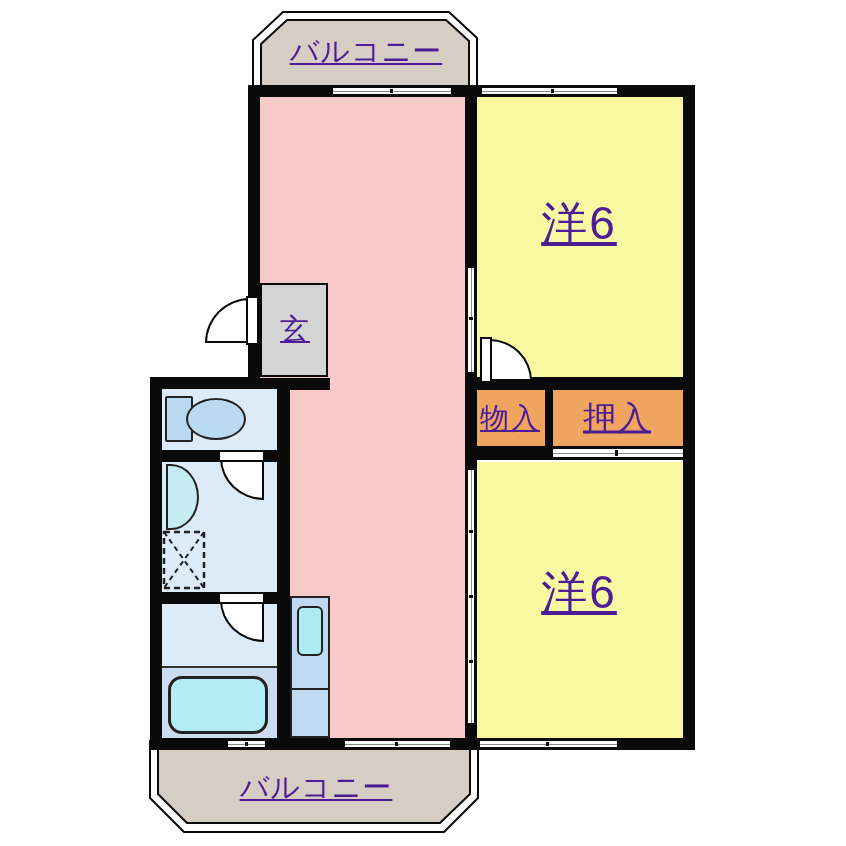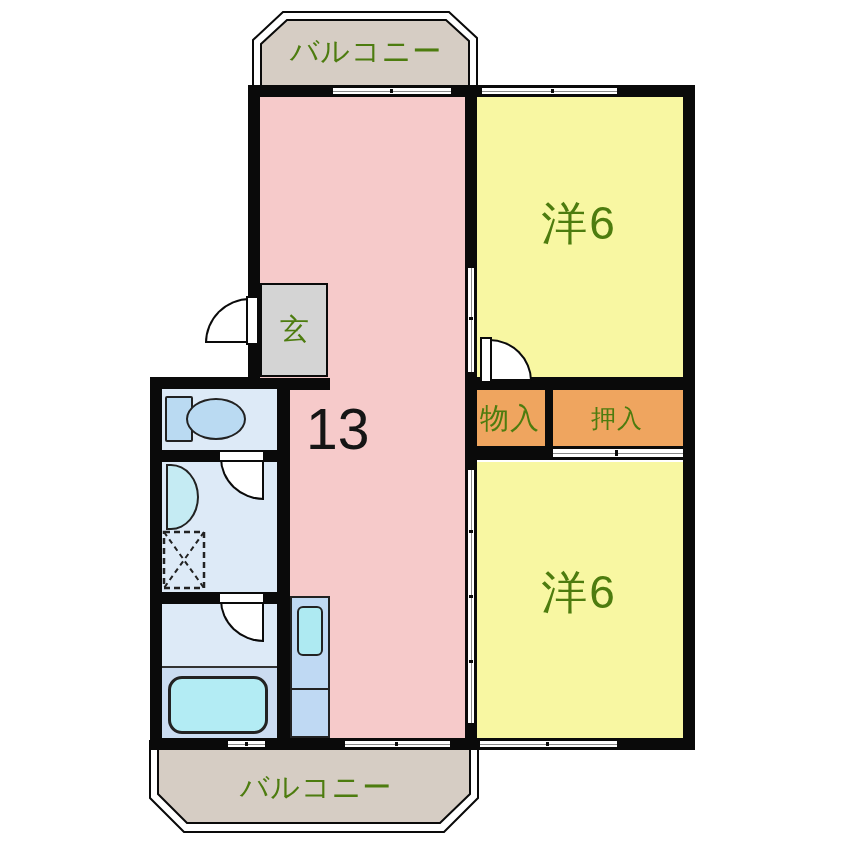--- a/index.html
+++ b/index.html
@@ -6,21 +6,21 @@
   html,body { background:#ffffff; }
   #plan {
     position:relative; width:846px; height:846px; background:#ffffff;
     font-family:"Liberation Sans","DejaVu Sans",sans-serif; overflow:hidden;
   }
   .abs  { position:absolute; }
   .wall { position:absolute; background:#0a0a0a; }
   .room { position:absolute; }
   .label{
     position:absolute; transform:translate(-50%,-50%);
-    color:#4d7c0f; font-weight:500; white-space:nowrap; letter-spacing:1px;
+    color:#4c1d95; font-weight:500; white-space:nowrap; letter-spacing:1px;text-decoration:underline;
   }
   
   .hwin { position:absolute; background:#ffffff; border-top:3px solid #0a0a0a; border-bottom:3px solid #0a0a0a; }
   .hwin .cline { position:absolute; left:0; right:0; top:50%; height:1px; background:#8a8a8a; }
   .hwin .tick  { position:absolute; top:1px; bottom:1px; width:3px; background:#0a0a0a; }
   
   .vwin { position:absolute; background:#ffffff; border-left:3px solid #0a0a0a; border-right:3px solid #0a0a0a; }
   .vwin .cline { position:absolute; top:0; bottom:0; left:50%; width:1px; background:#8a8a8a; }
   .vwin .tick  { position:absolute; left:1px; right:1px; height:3px; background:#0a0a0a; }
   
@@ -123,20 +123,19 @@
   </svg>
   <div class="fix" style="left:168px; top:676px; width:100px; height:58px; background:#b3ecf4; border-width:3px; border-radius:14px;"></div>
   <div class="fix" style="left:290px; top:596px; width:40px; height:142px; background:#bfd9f3;"></div>
   <div class="abs" style="left:290px; top:688px; width:40px; height:2px; background:#222;"></div>
   <div class="fix" style="left:297px; top:606px; width:26px; height:50px; background:#aeeaf2; border-radius:6px;"></div>
 
   <div class="label" style="left:366px; top:52px;  font-size:29px;">バルコニー</div>
   <div class="label" style="left:579px; top:224px; font-size:46px; letter-spacing:2px;">洋6</div>
   <div class="label" style="left:295px; top:330px; font-size:29px;">玄</div>
   <div class="abs" style="left:306px; top:398px; font-size:57px; line-height:1.12; color:#151515; font-weight:500;">
-    <div>13</div>
   </div>
   <div class="label" style="left:510px; top:419px; font-size:29px;">物入</div>
-  <div class="label" style="left:617px; top:418px; font-size:25px;">押入</div>
+  <div class="label" style="left:617px; top:418px; font-size:33px;">押入</div>
   <div class="label" style="left:579px; top:593px; font-size:46px; letter-spacing:2px;">洋6</div>
   <div class="label" style="left:316px; top:788px; font-size:29px;">バルコニー</div>
 
 </div>
 
 </body></html>

